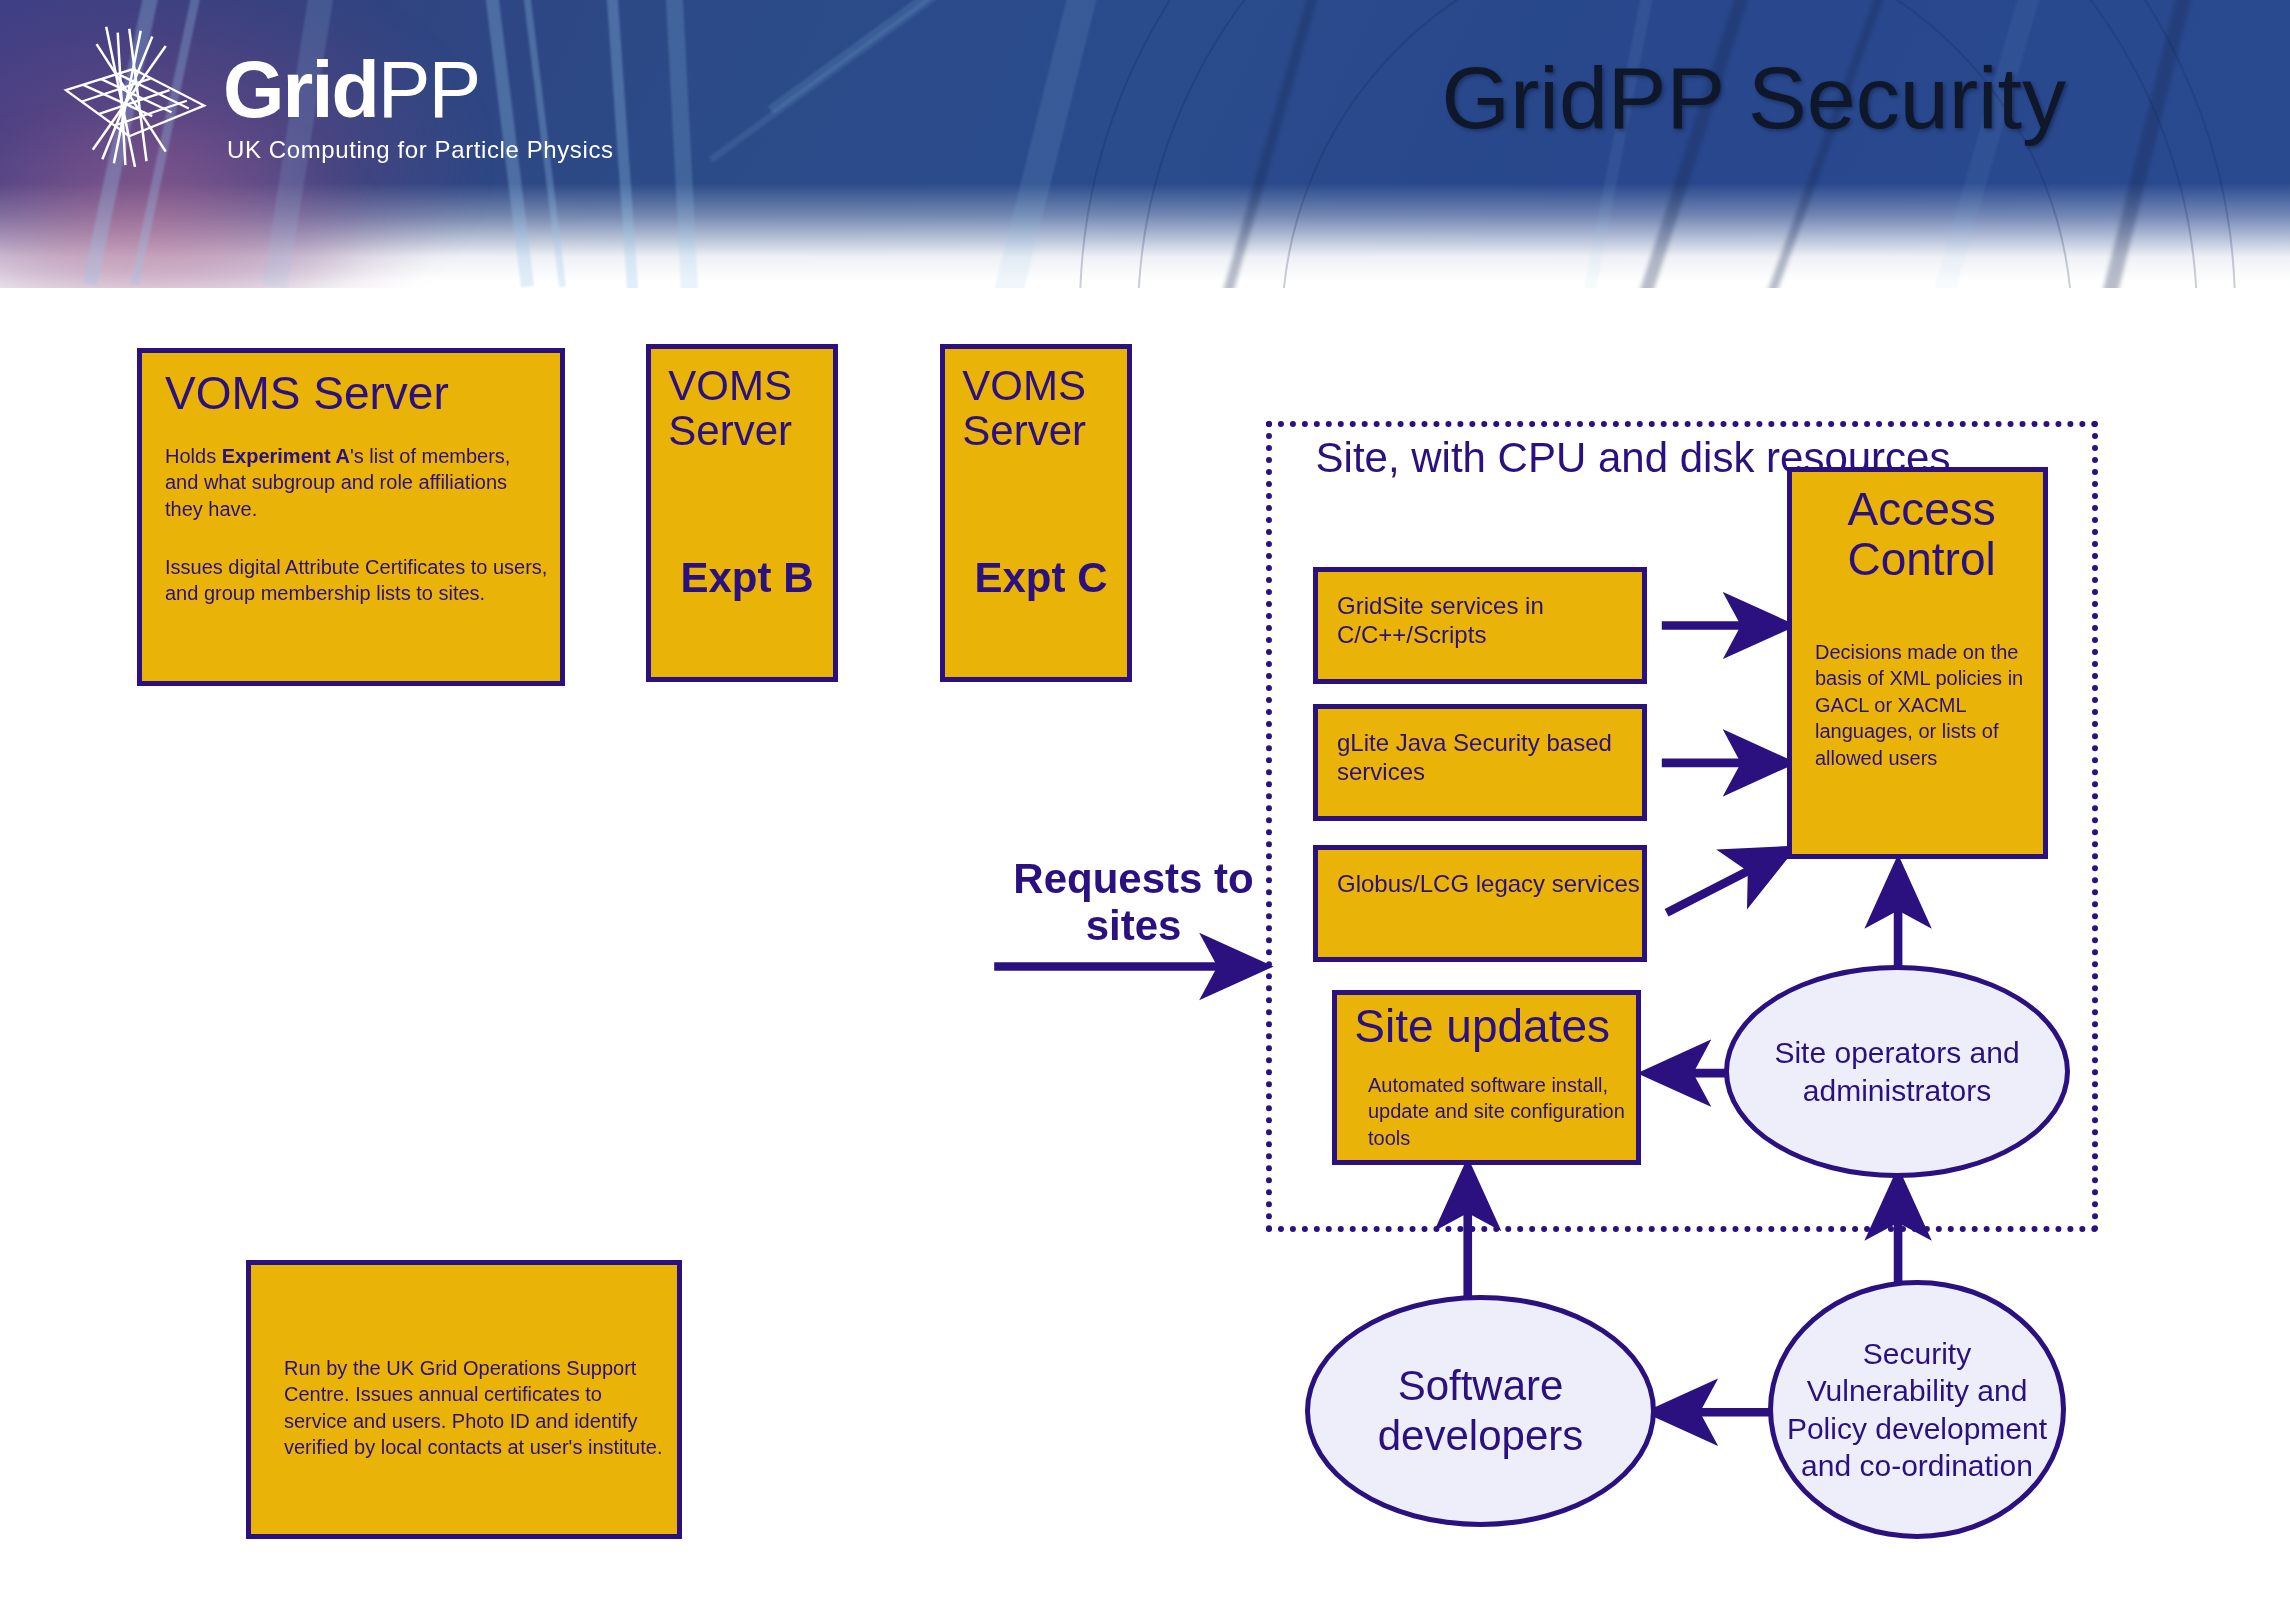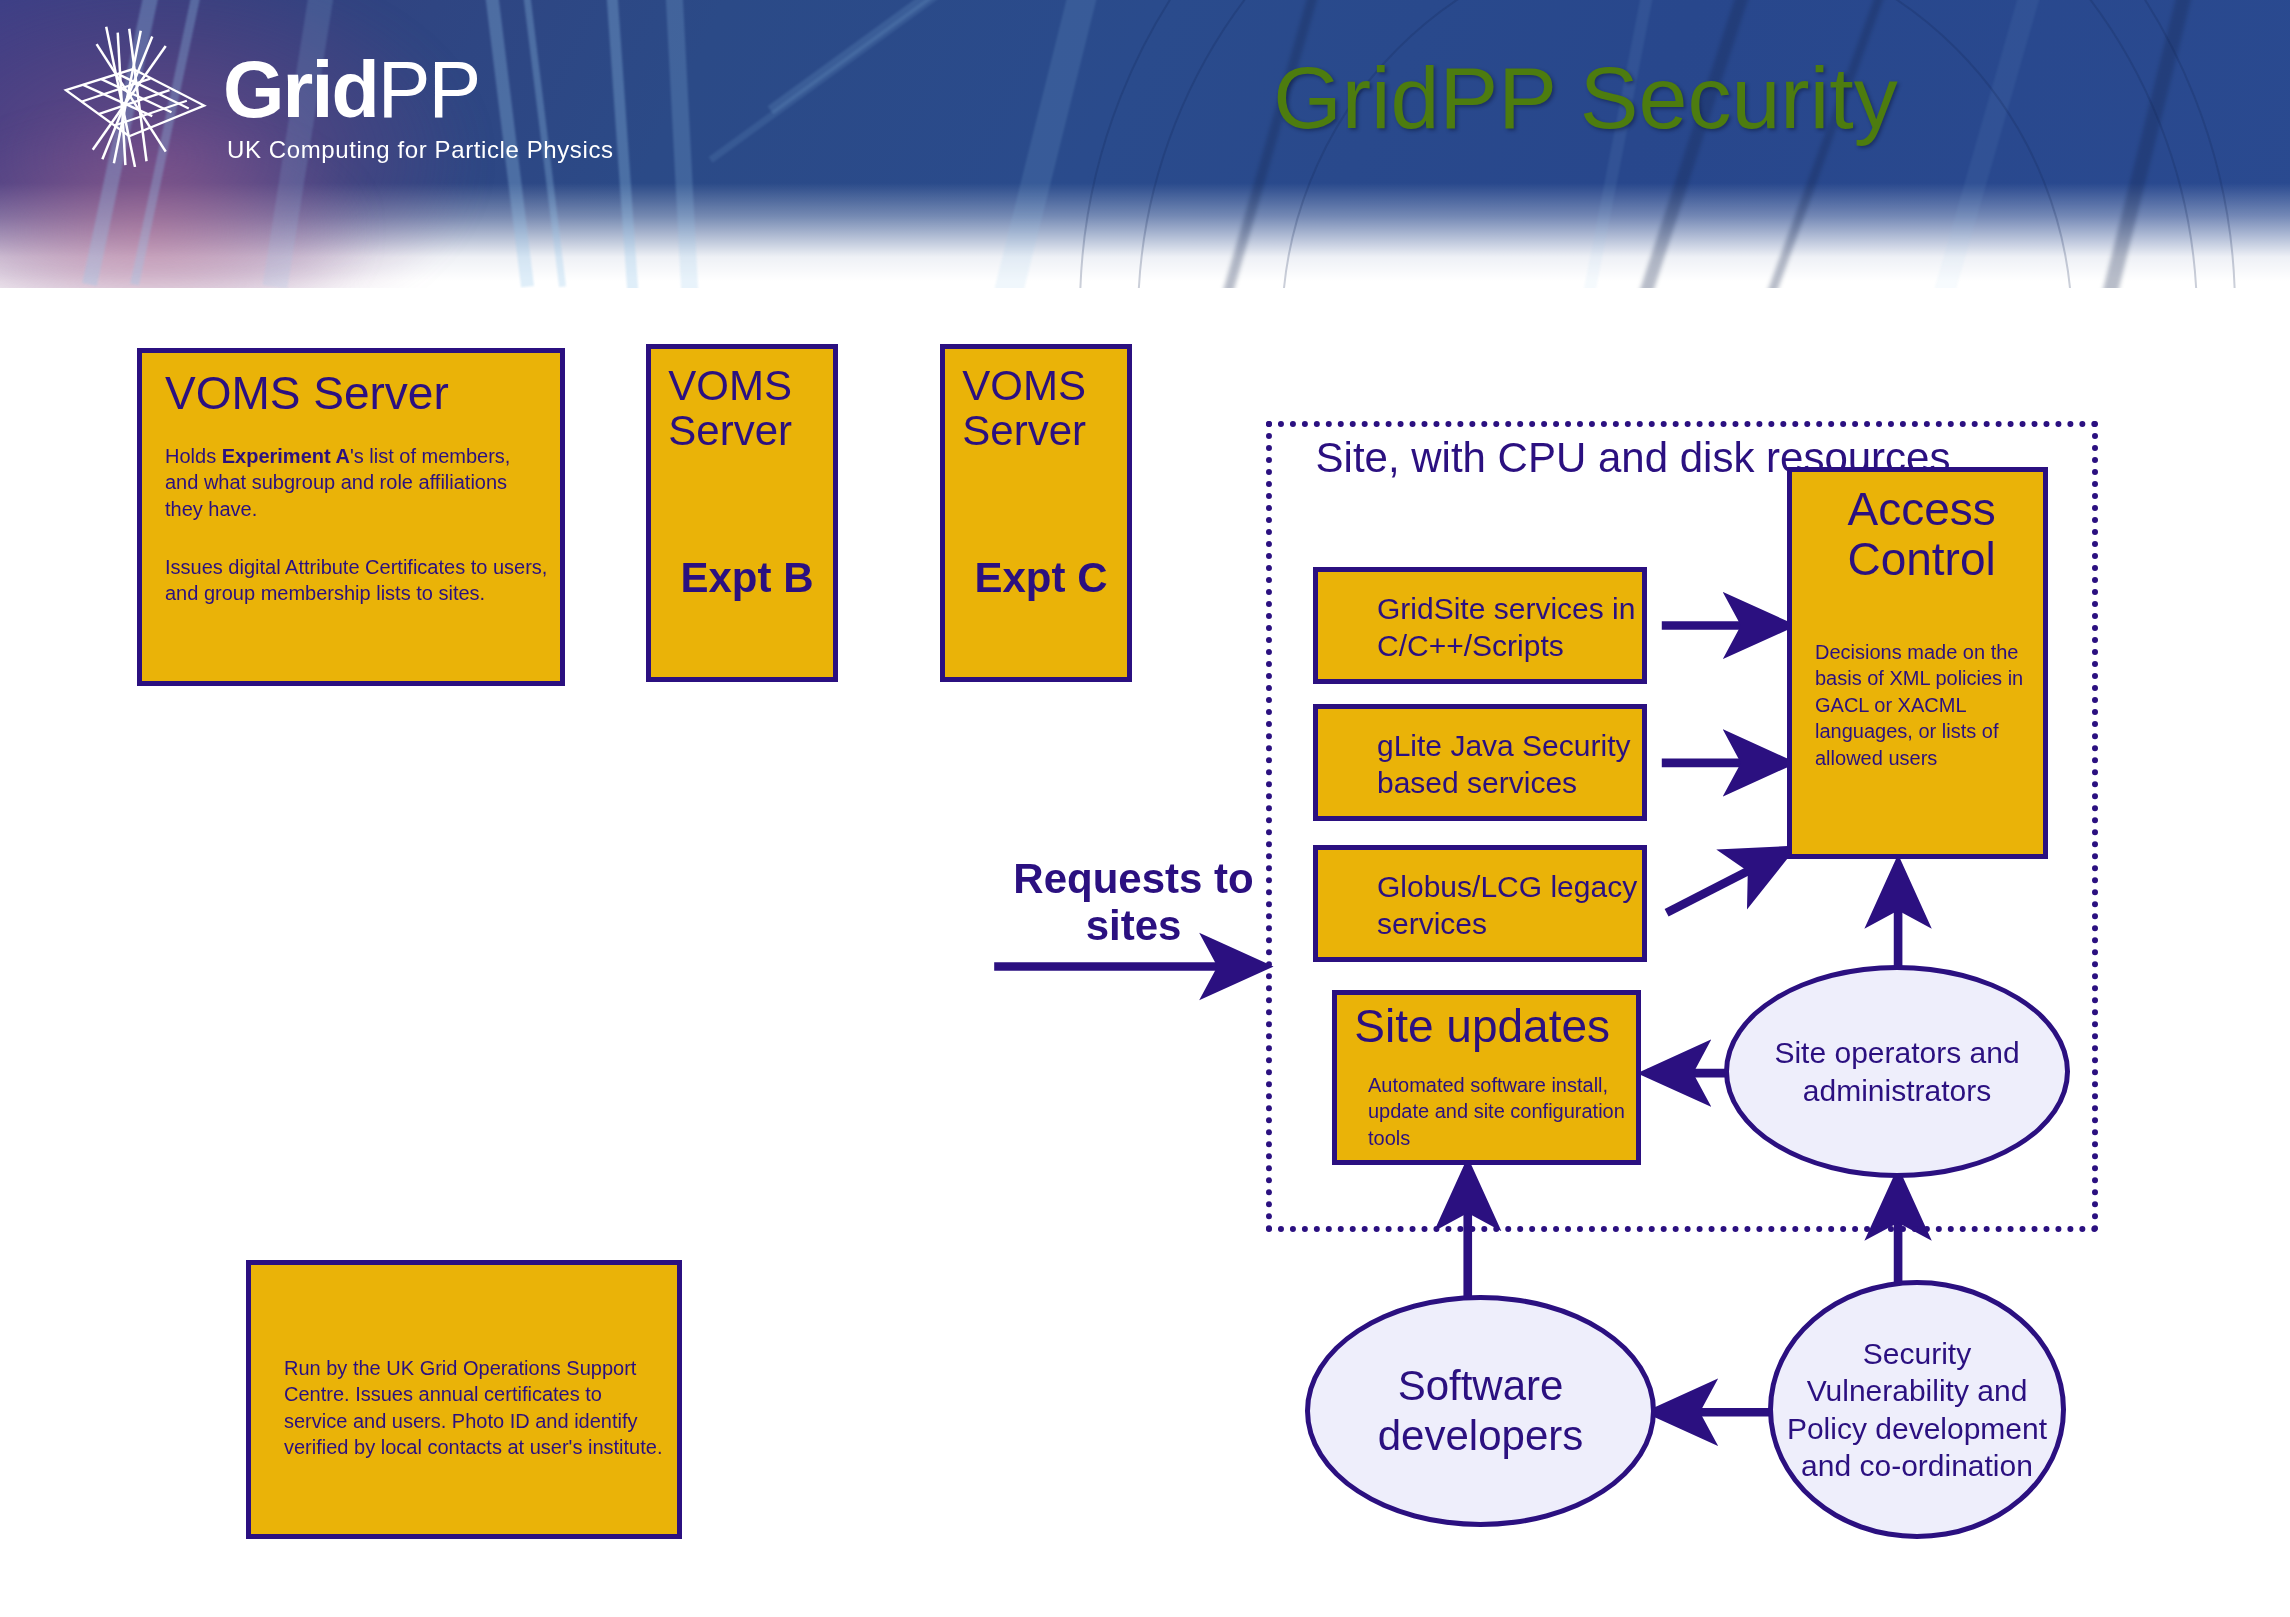--- a/index.html
+++ b/index.html
@@ -63,22 +63,22 @@
     line-height:1;white-space:nowrap;
   }
   #logo-text .thin{font-weight:300;}
   #logo-sub{
     position:absolute;left:169px;top:117px;
     font-size:24px;color:#ffffff;letter-spacing:0.6px;white-space:nowrap;
     font-weight:400;
   }
   #deck-title{
     position:absolute;left:1105px;top:54px;width:961px;
-    font-size:88px;font-weight:400;color:#4d7c0f;line-height:1;
-    text-align:center;white-space:nowrap;
+    font-size:88px;font-weight:400;color:#0f172a;line-height:1;
+    text-align:right;white-space:nowrap;
     text-shadow:1.9px 1.9px 3.8px rgba(10,20,50,.45);
   }
   
   #canvas{position:absolute;left:0;top:0;width:2290px;height:1618px;}
   .box{
     position:absolute;
     background:#eab308;
     border:5.8px solid #2b1080;
     box-sizing:border-box;
   }
@@ -94,21 +94,21 @@
   .dotted{
     position:absolute;
     border:6.7px dotted #2b1080;
     background:transparent;
     box-sizing:border-box;
   }
   .hd-lg{font-size:46px;line-height:1.02;}
   .hd-md{font-size:42px;line-height:1.06;}
   .body-sm{font-size:20px;line-height:1.32;}
   .body-md{font-size:30px;line-height:1.24;}
-  .body-lg{font-size:30px;line-height:1.22;margin-left:40px;}
+  .body-lg{font-size:24px;line-height:1.22;}
   .ctr{text-align:center;}
   b{font-weight:700;}
   svg.lines{position:absolute;left:0;top:0;width:2290px;height:1618px;pointer-events:none;}
 </style>
 </head>
 <body>
 
 <div id="banner">
   <div id="banner-bg"></div>
 

